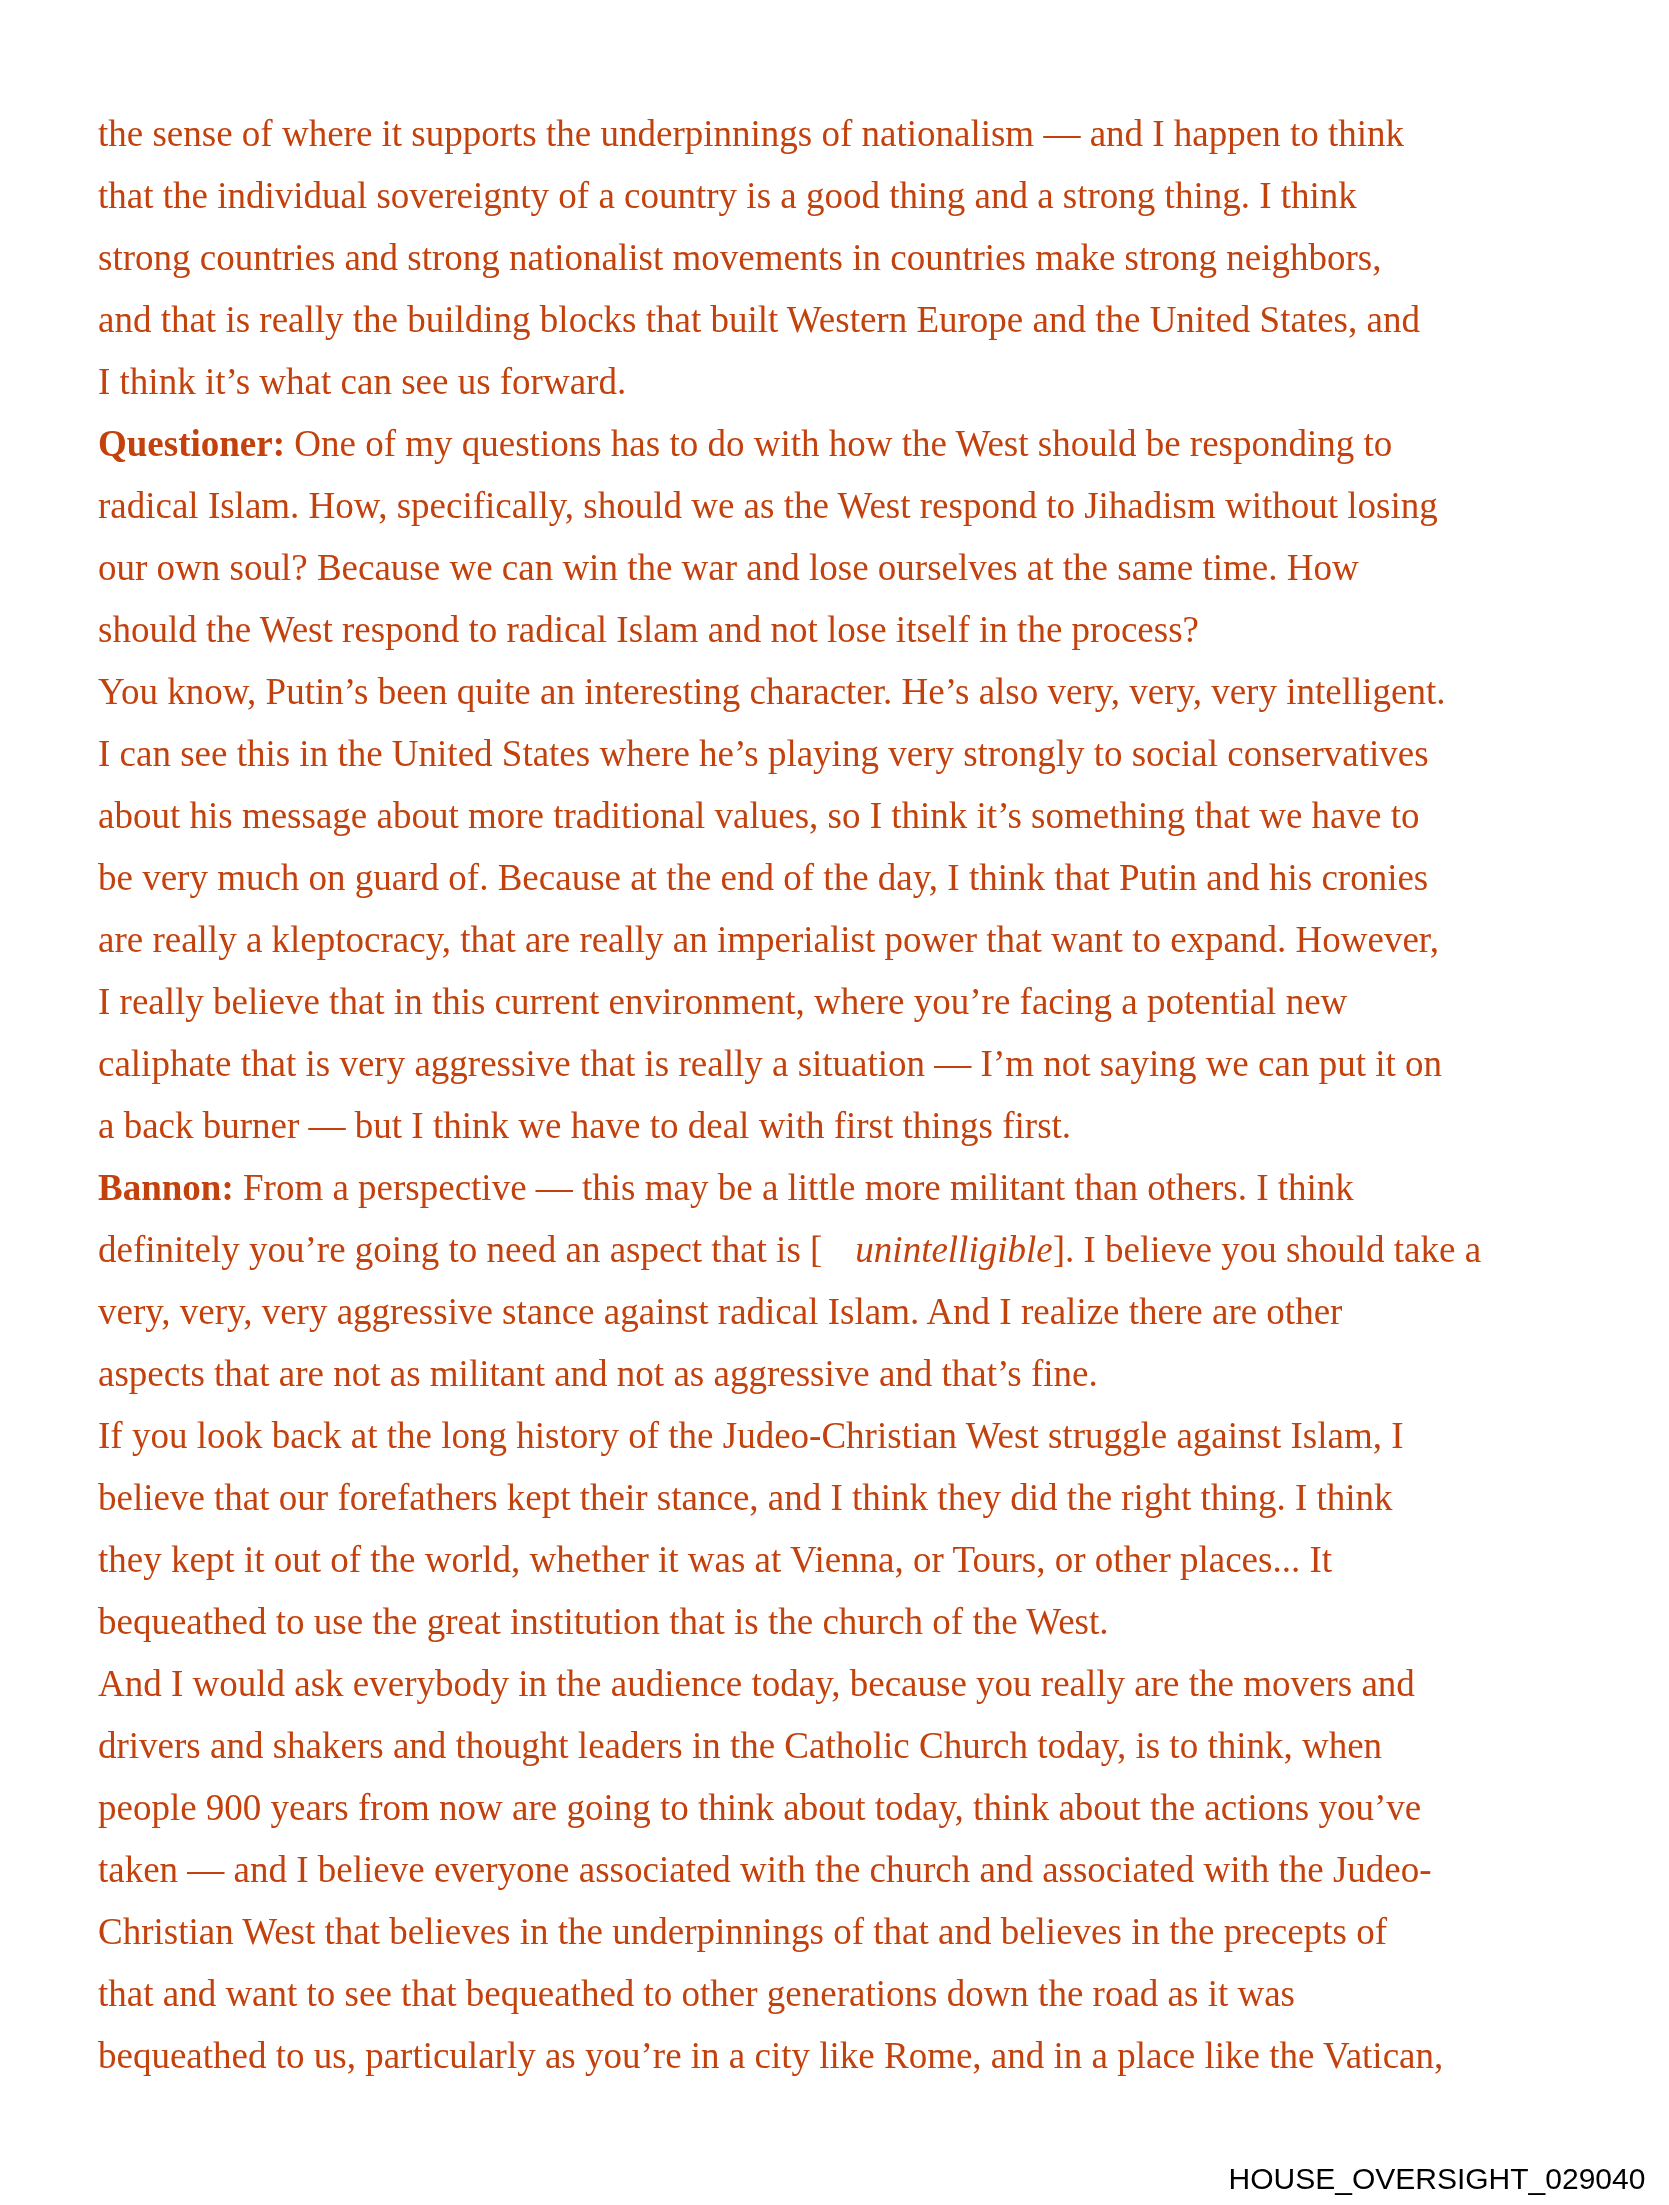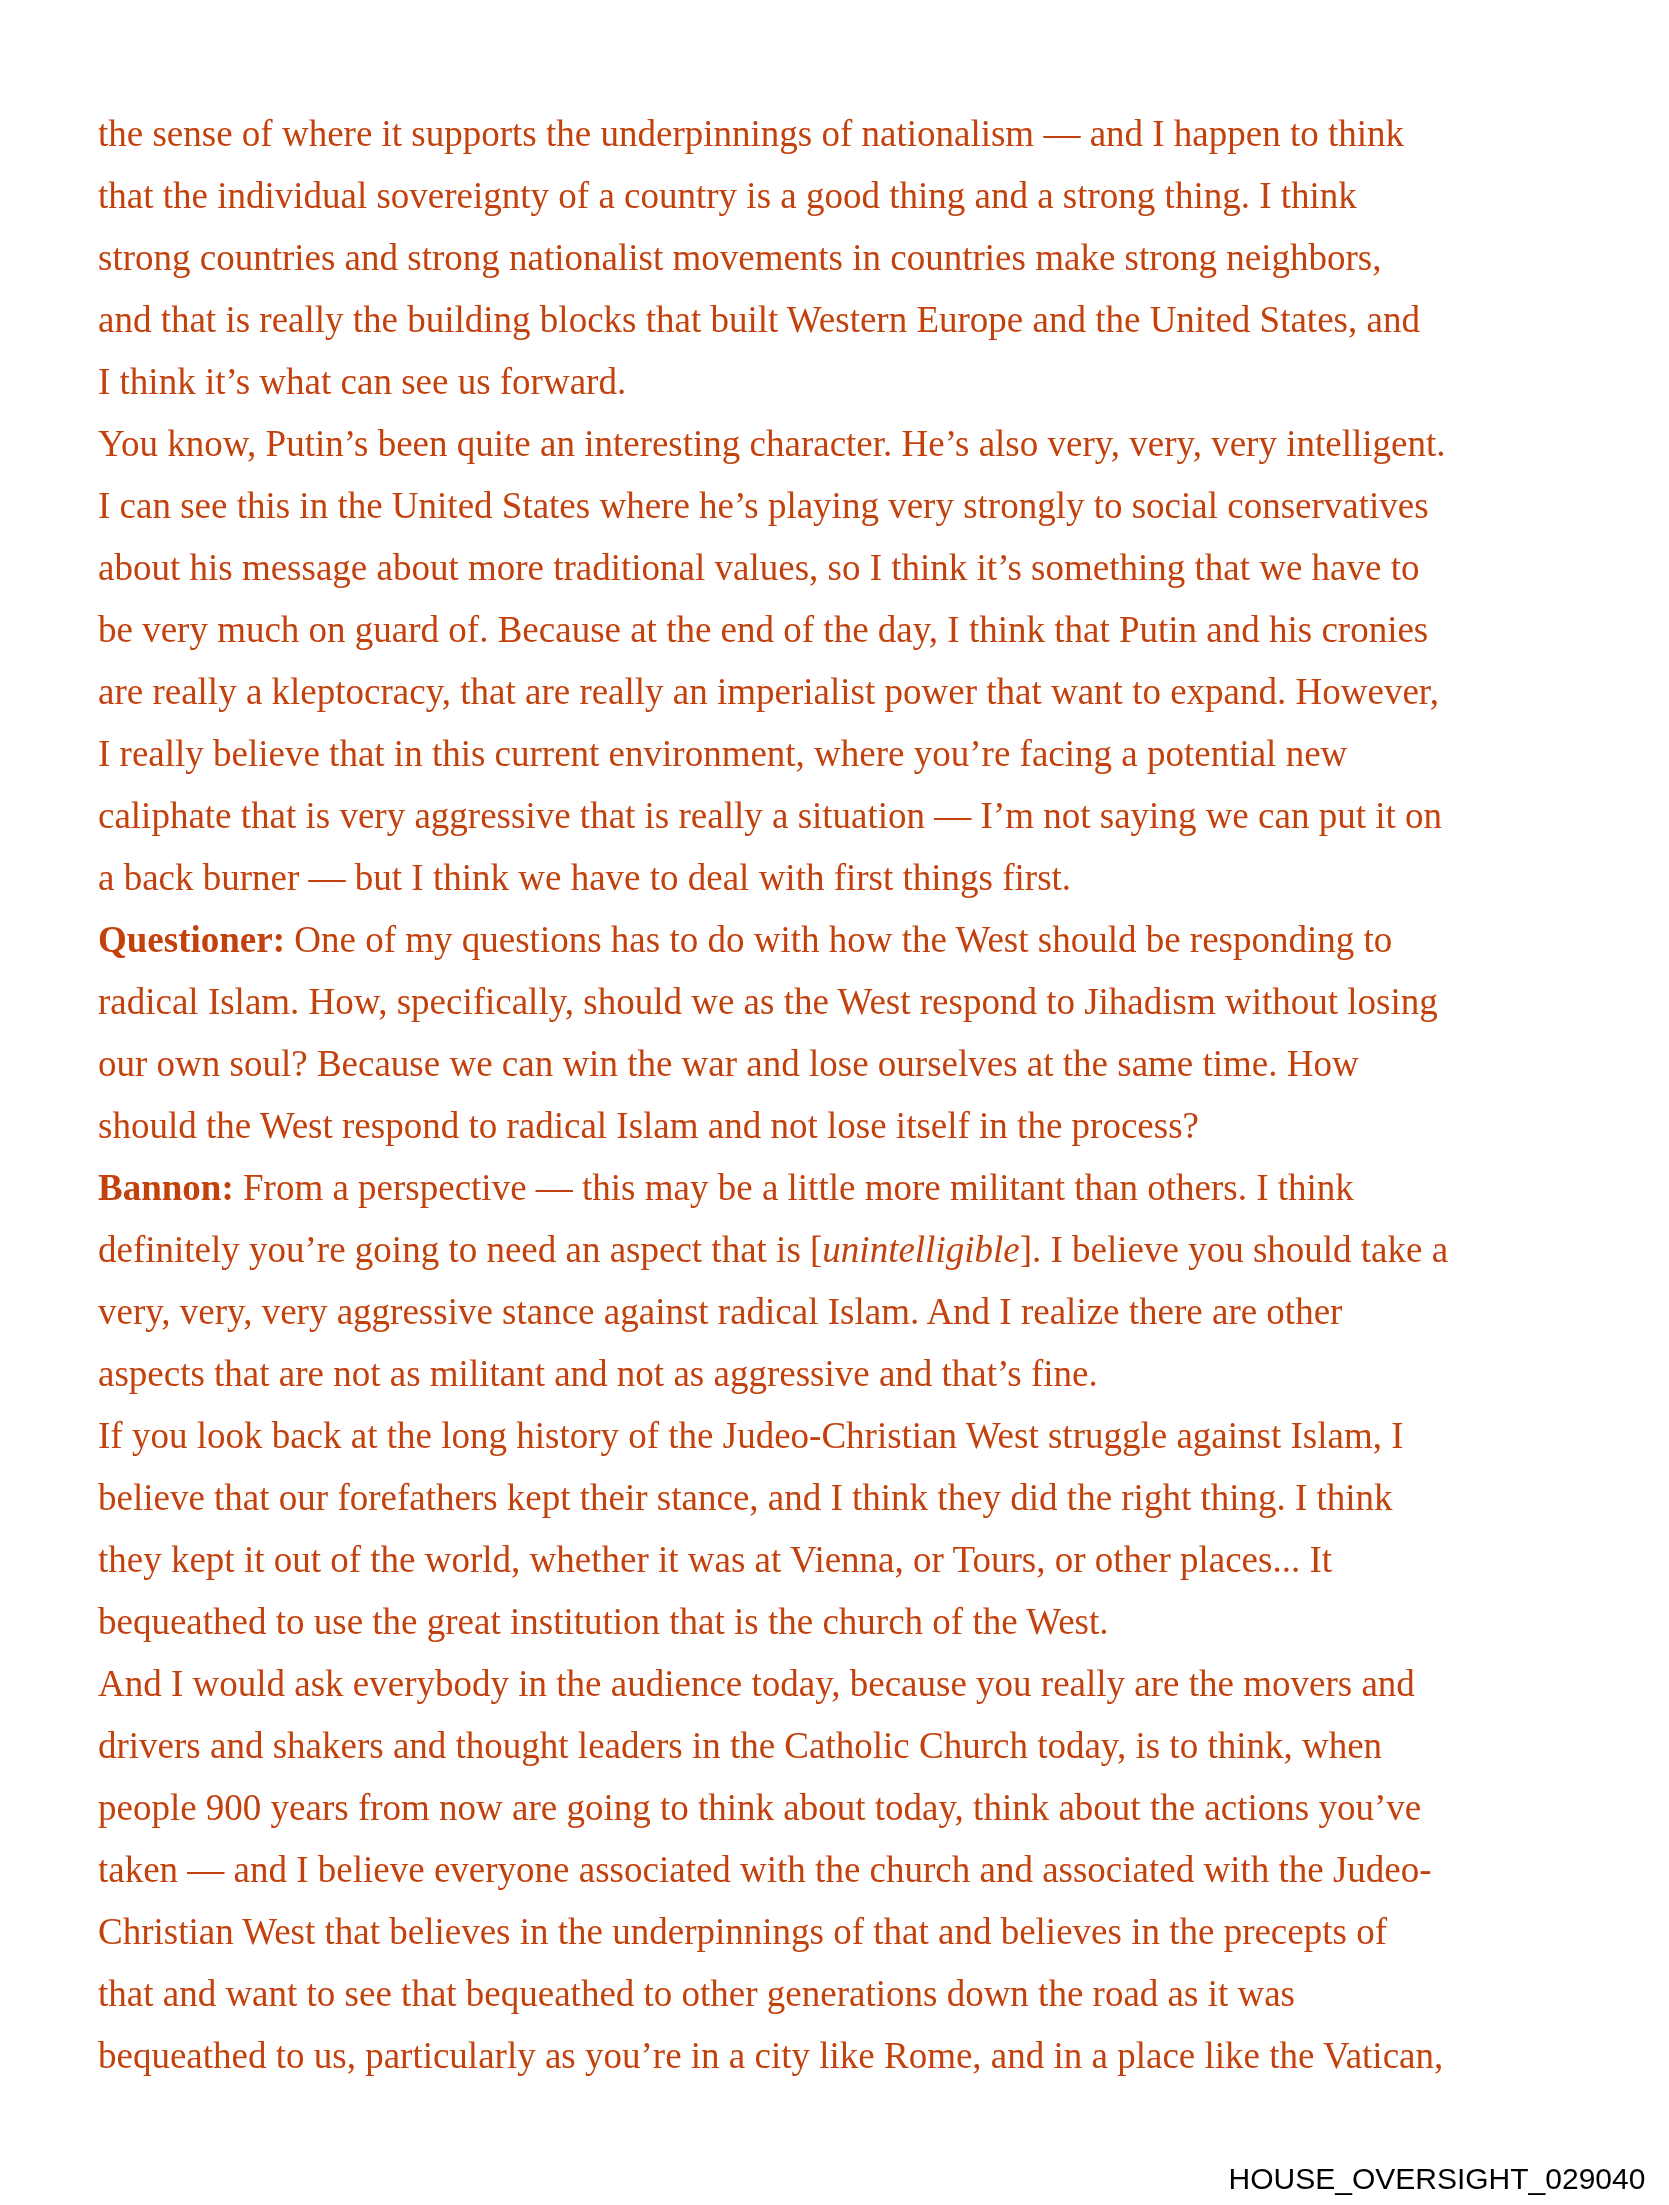--- a/index.html
+++ b/index.html
@@ -29,20 +29,21 @@
     padding: 0;
   }
   .line {
     white-space: nowrap;
   }
   .bold {
     font-weight: bold;
   }
   .italic {
     font-style: italic;
+    margin-left: 33px;
   }
   .bates-number {
     position: absolute;
     right: 23.6px;
     bottom: 9.2px;
     font-family: "Liberation Sans", "DejaVu Sans", sans-serif;
     font-size: 30px;
     color: #000000;
     white-space: nowrap;
   }
@@ -53,34 +54,34 @@
 <div class="page">
   <div class="document-body">
       <div class="paragraph">
         <div class="line"><span>the sense of where it supports the underpinnings of nationalism — and I happen to think</span></div>
         <div class="line"><span>that the individual sovereignty of a country is a good thing and a strong thing. I think</span></div>
         <div class="line"><span>strong countries and strong nationalist movements in countries make strong neighbors,</span></div>
         <div class="line"><span>and that is really the building blocks that built Western Europe and the United States, and</span></div>
         <div class="line"><span>I think it’s what can see us forward.</span></div>
       </div>
       <div class="paragraph">
+        <div class="line"><span class="bold">Questioner:</span><span> One of my questions has to do with how the West should be responding to</span></div>
+        <div class="line"><span>radical Islam. How, specifically, should we as the West respond to Jihadism without losing</span></div>
+        <div class="line"><span>our own soul? Because we can win the war and lose ourselves at the same time. How</span></div>
+        <div class="line"><span>should the West respond to radical Islam and not lose itself in the process?</span></div>
+      </div>
+      <div class="paragraph">
         <div class="line"><span>You know, Putin’s been quite an interesting character. He’s also very, very, very intelligent.</span></div>
         <div class="line"><span>I can see this in the United States where he’s playing very strongly to social conservatives</span></div>
         <div class="line"><span>about his message about more traditional values, so I think it’s something that we have to</span></div>
         <div class="line"><span>be very much on guard of. Because at the end of the day, I think that Putin and his cronies</span></div>
         <div class="line"><span>are really a kleptocracy, that are really an imperialist power that want to expand. However,</span></div>
         <div class="line"><span>I really believe that in this current environment, where you’re facing a potential new</span></div>
         <div class="line"><span>caliphate that is very aggressive that is really a situation — I’m not saying we can put it on</span></div>
         <div class="line"><span>a back burner — but I think we have to deal with first things first.</span></div>
-      </div>
-      <div class="paragraph">
-        <div class="line"><span class="bold">Questioner:</span><span> One of my questions has to do with how the West should be responding to</span></div>
-        <div class="line"><span>radical Islam. How, specifically, should we as the West respond to Jihadism without losing</span></div>
-        <div class="line"><span>our own soul? Because we can win the war and lose ourselves at the same time. How</span></div>
-        <div class="line"><span>should the West respond to radical Islam and not lose itself in the process?</span></div>
       </div>
       <div class="paragraph">
         <div class="line"><span class="bold">Bannon:</span><span> From a perspective — this may be a little more militant than others. I think</span></div>
         <div class="line"><span>definitely you’re going to need an aspect that is [</span><span class="italic">unintelligible</span><span>]. I believe you should take a</span></div>
         <div class="line"><span>very, very, very aggressive stance against radical Islam. And I realize there are other</span></div>
         <div class="line"><span>aspects that are not as militant and not as aggressive and that’s fine.</span></div>
       </div>
       <div class="paragraph">
         <div class="line"><span>If you look back at the long history of the Judeo-Christian West struggle against Islam, I</span></div>
         <div class="line"><span>believe that our forefathers kept their stance, and I think they did the right thing. I think</span></div>

